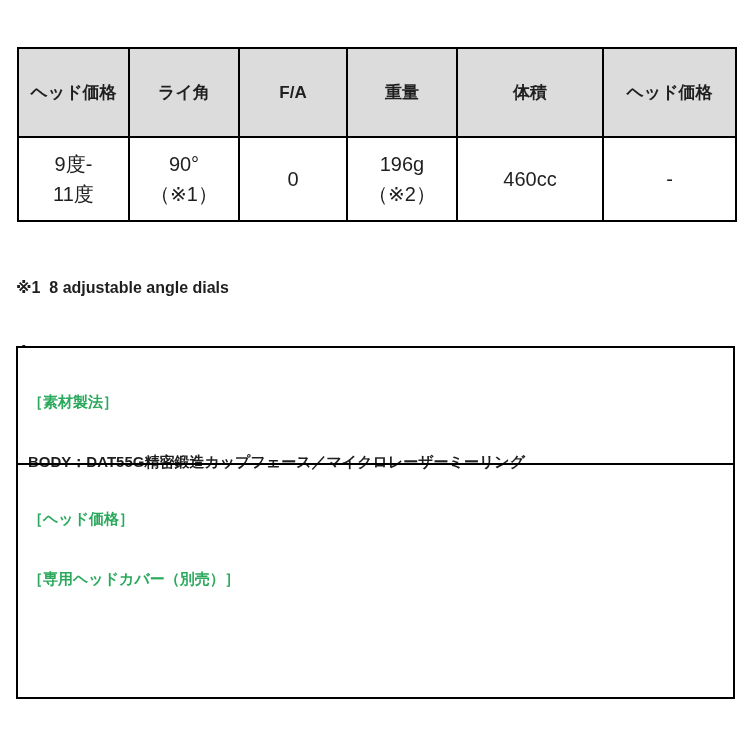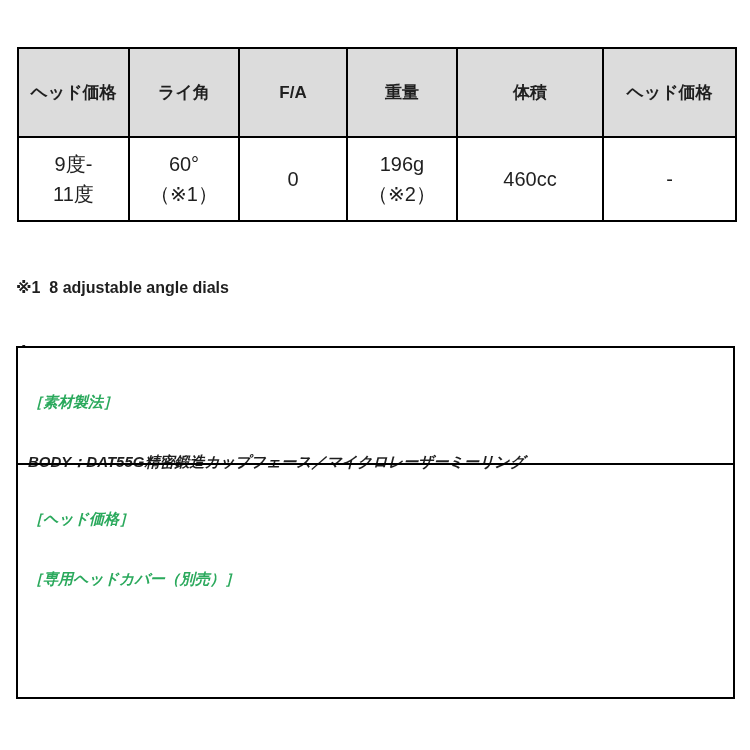--- a/index.html
+++ b/index.html
@@ -60,21 +60,20 @@
   
   .info-box {
     position: absolute;
     left: 16px;
     top: 346px;
     width: 719px;
     height: 353px;
     border: 2px solid #000000;
     box-sizing: border-box;
     background: #ffffff;
-    font-style: italic;
   }
   .box-section {
     position: absolute;
     left: 0;
     right: 0;
     box-sizing: border-box;
     padding: 7px 10px 0 10px;
     font-size: 15px;
     font-weight: bold;
     white-space: pre-wrap;
@@ -107,21 +106,21 @@
       <td>ヘッド価格</td>
     </tr>
   </thead>
   <tbody>
     <tr>
       <td>
         <span class="cell-line">9度-</span>
         <span class="cell-line">11度</span>
       </td>
       <td>
-        <span class="cell-line">60°</span>
+        <span class="cell-line">90°</span>
         <span class="cell-line">（※1）</span>
       </td>
       <td>
         <span class="cell-line">0</span>
       </td>
       <td>
         <span class="cell-line">196g</span>
         <span class="cell-line">（※2）</span>
       </td>
       <td>

